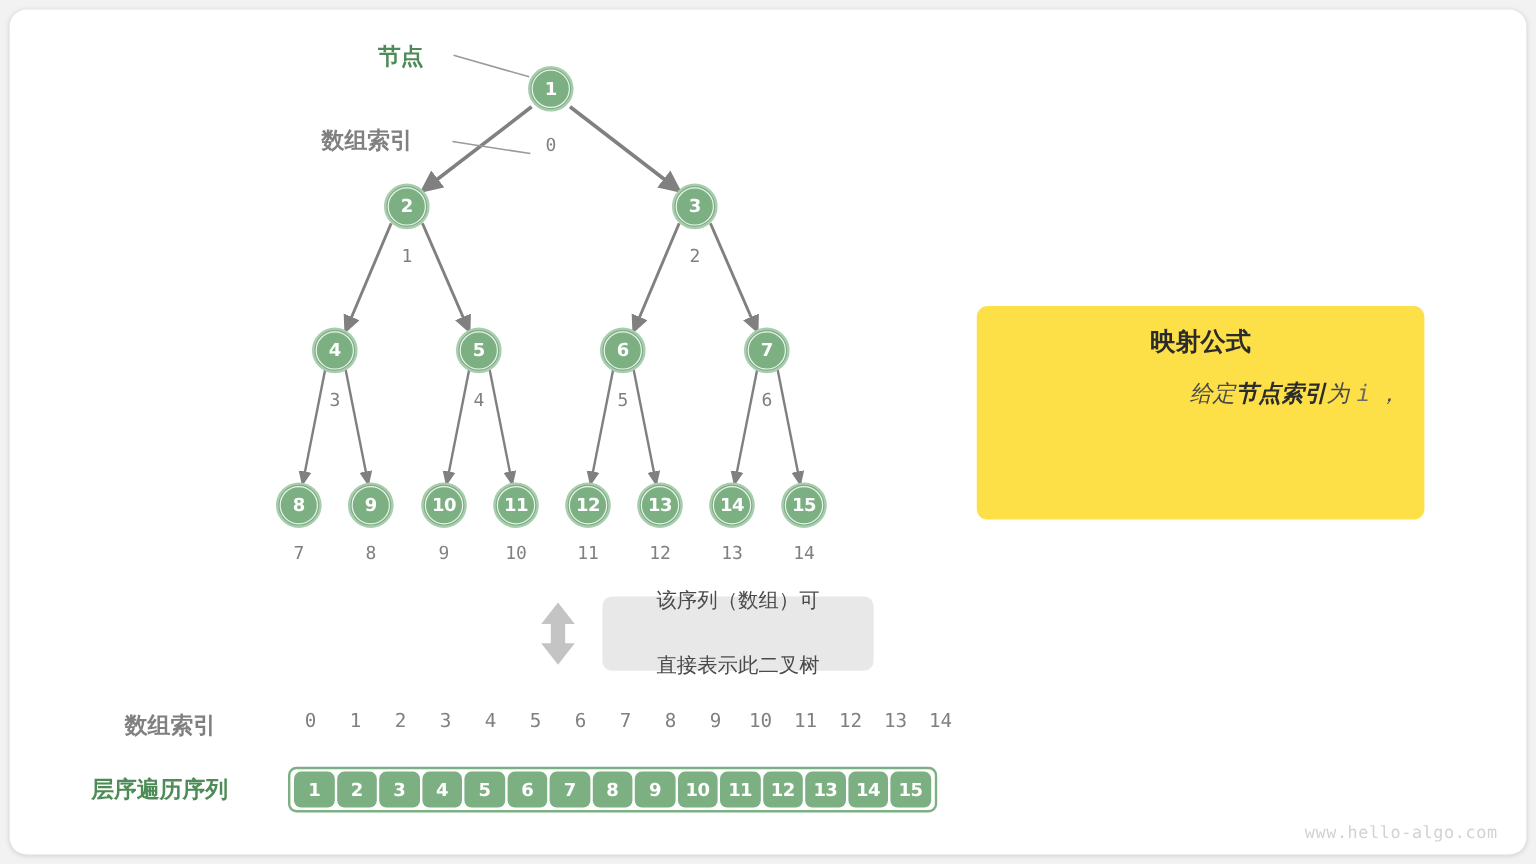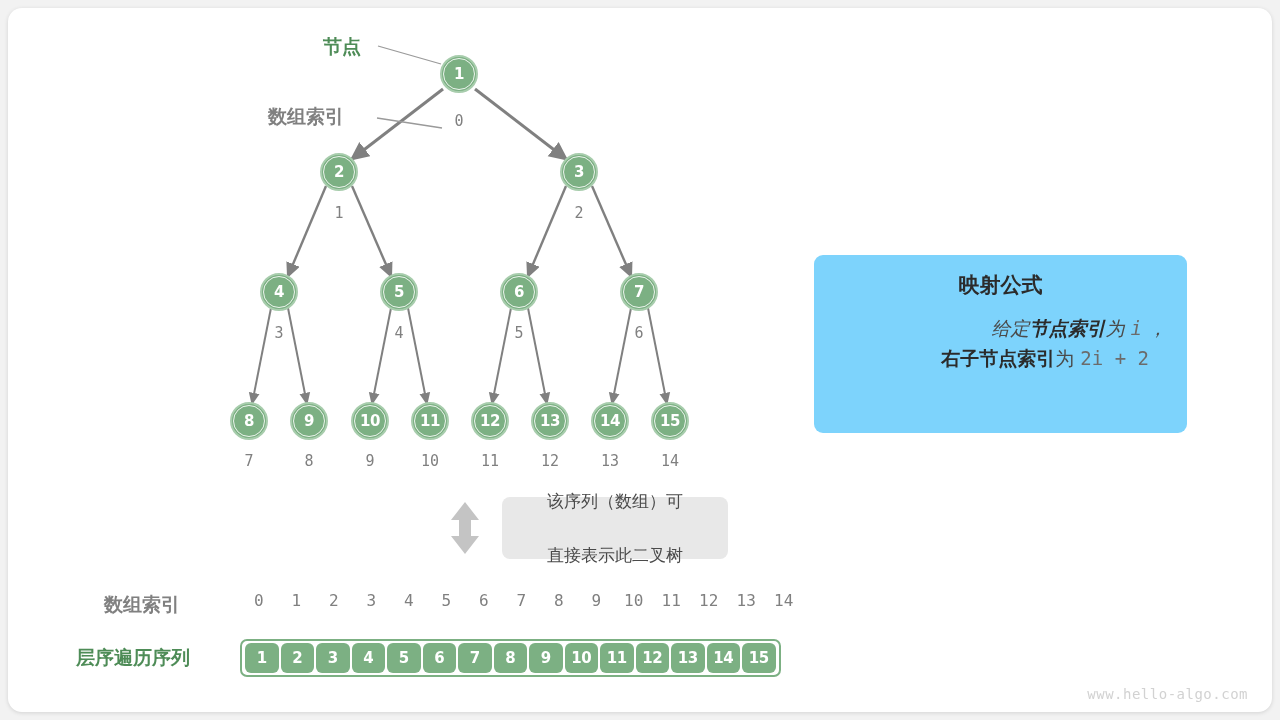--- a/index.html
+++ b/index.html
@@ -73,39 +73,38 @@
   }
 
   
   .callout-green {
     position: absolute;
     color: #4e8c57;
     font-size: 19px;
     font-weight: 700;
     font-family: "DejaVu Sans", sans-serif;
     white-space: nowrap;
-    margin-left: 8px;
   }
   .callout-grey {
     position: absolute;
     color: #808080;
     font-size: 19px;
     font-weight: 700;
     font-family: "DejaVu Sans", sans-serif;
     white-space: nowrap;
   }
 
   
   #formula-box {
     position: absolute;
     left: 814px;
     top: 255px;
     width: 373px;
     height: 178px;
-    background: #7dd3fc;
+    background: #fde047;
     border-radius: 9px;
     box-sizing: border-box;
     padding: 16px 20px 0 20px;
   }
   #formula-title {
     text-align: center;
     color: #2b2b2b;
     font-size: 21px;
     font-weight: 700;
     font-family: "DejaVu Sans", sans-serif;
@@ -344,21 +343,20 @@
       </div>
       <div class="idx-label" style="width: 30px; left: 655px; top: 452px;">14</div>
     </div>
 
   <div class="callout-green" style="left:315px; top:34px;">节点</div>
   <div class="callout-grey" style="left:268px; top:104px;">数组索引</div>
 
   <div id="formula-box">
     <div id="formula-title">映射公式</div>
     <div class="formula-line l1"><span>给定</span><span class="fb">节点索引</span><span>为 </span><span class="mono">i</span><span> ，</span></div>
-    <div class="formula-line l3"><span class="fb">右子节点索引</span><span>为 </span><span class="mono">2i + 2</span></div>
   </div>
 
   <svg id="updown-arrow" viewBox="0 0 34 56">
     <path d="M17 2 L31 20 L23 20 L23 36 L31 36 L17 54 L3 36 L11 36 L11 20 L3 20 Z" fill="#c4c4c4"></path>
   </svg>
 
   <div id="note-box">
     <div class="note-line">该序列（数组）可</div>
     <div class="note-line">直接表示此二叉树</div>
   </div>

